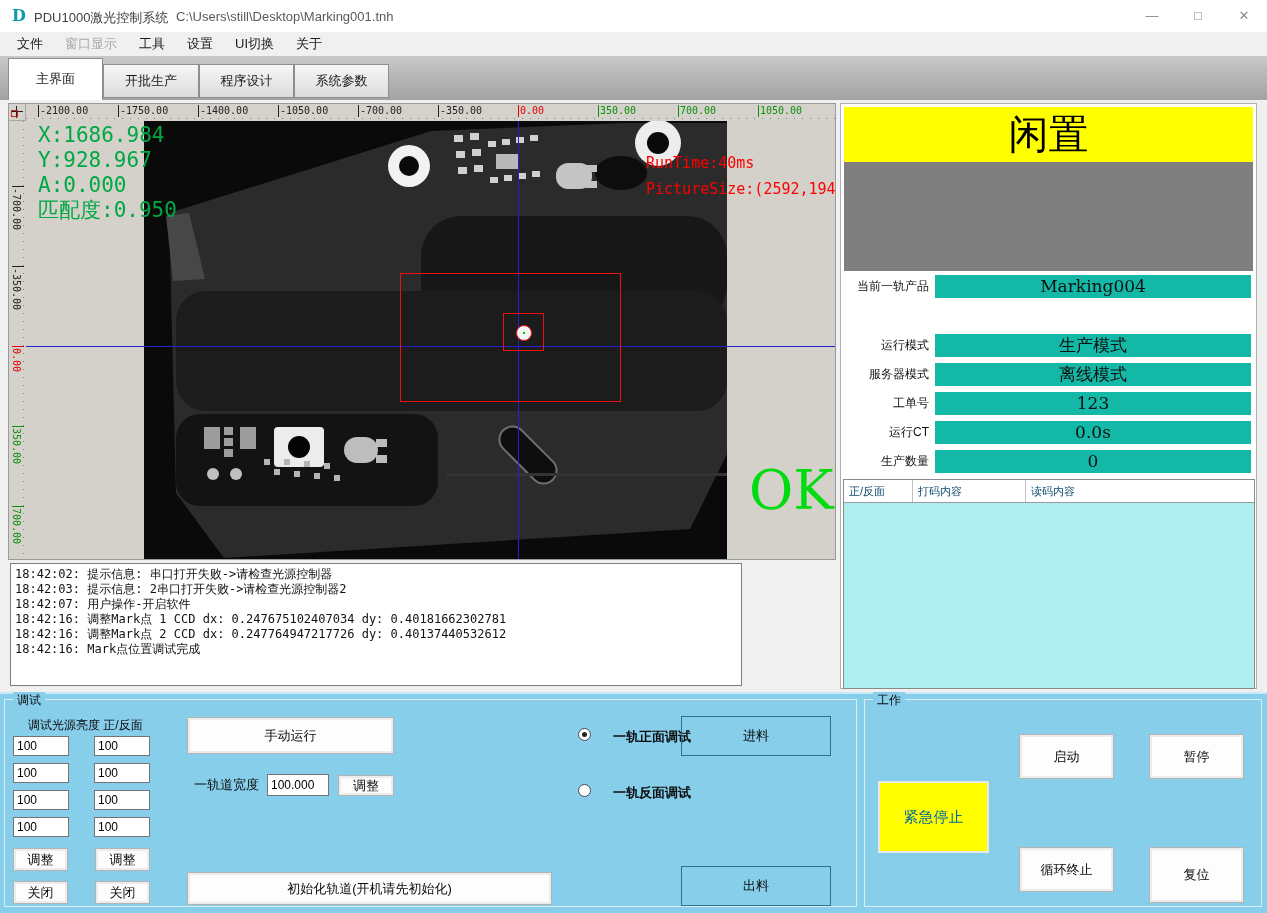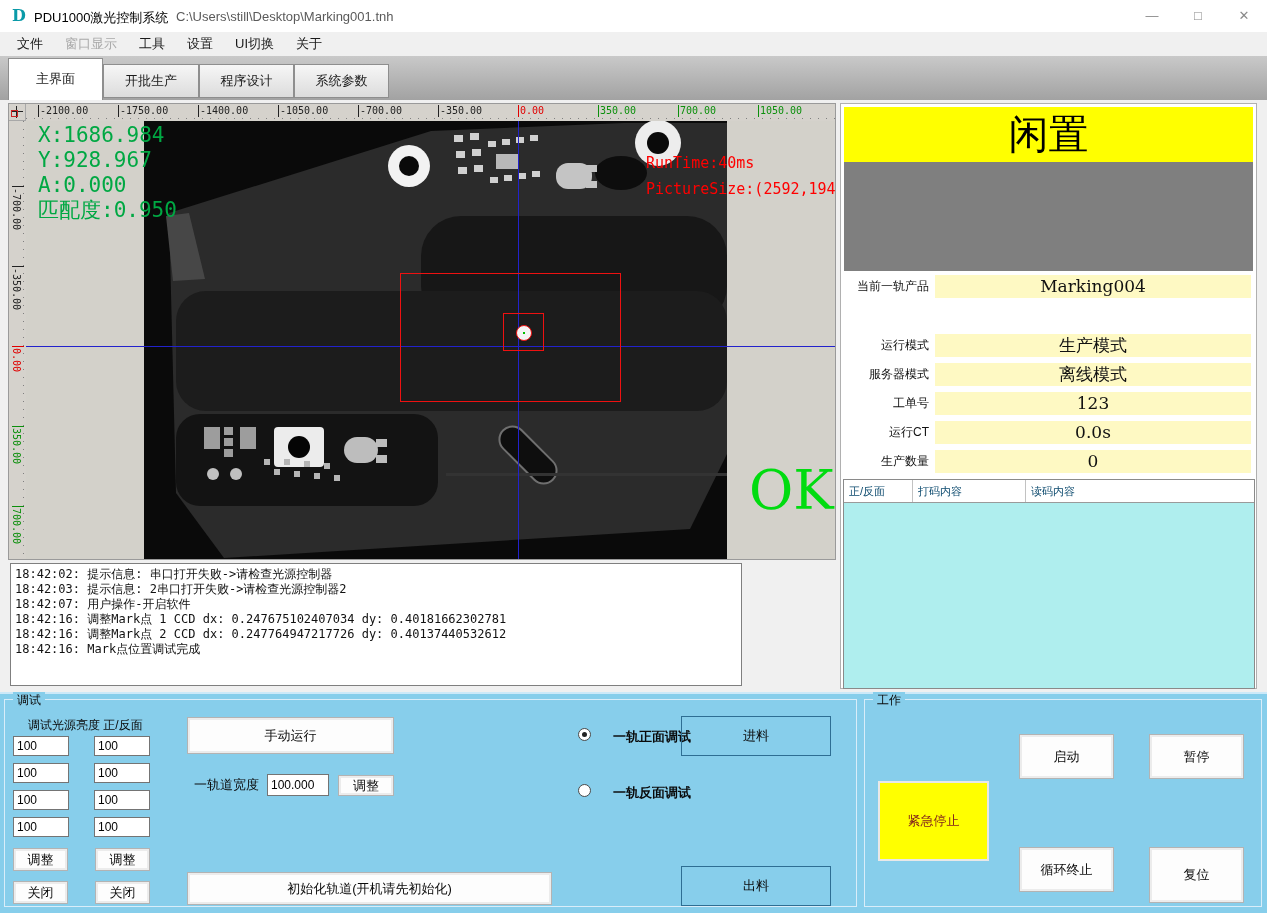--- a/index.html
+++ b/index.html
@@ -4,21 +4,21 @@
 <style>
   * { margin:0; padding:0; box-sizing:border-box; }
   html,body { width:1267px; height:913px; overflow:hidden; }
   body { font-family:"Liberation Sans", sans-serif; background:#f0f0f0; position:relative; }
 
   
   .titlebar { position:absolute; left:0; top:0; width:1267px; height:32px; background:#ffffff; }
   .app-logo { position:absolute; left:10px; top:7px; width:18px; height:18px; color:#0a9aa8;
               font-weight:bold; font-size:16px; line-height:18px; text-align:center;
               font-family:"DejaVu Serif", serif; }
-  .win-title { position:absolute; left:34px; top:9px; font-size:13px; color:#000000; }
+  .win-title { position:absolute; left:34px; top:9px; font-size:13px; color:#404040; }
   .win-path  { position:absolute; left:176px; top:9px; font-size:13px; color:#5a5a5a; }
   .win-btn { position:absolute; top:0; width:46px; height:32px; text-align:center; line-height:32px;
              font-size:13px; color:#8a8a8a; }
   .win-min { right:92px; } .win-max { right:46px; } .win-close { right:0; }
 
   
   .menubar { position:absolute; left:0; top:32px; width:1267px; height:24px; background:#f0f0f0;
              display:flex; align-items:center; padding-left:6px; }
   .menu-item { font-size:13px; color:#1a1a1a; padding:0 11px; line-height:24px; }
   .menu-item.disabled { color:#a8a8a8; }
@@ -79,21 +79,21 @@
 
   
   .right-panel { position:absolute; left:840px; top:3px; width:417px; height:586px;
                  background:#ffffff; border:1px solid #b0b0b0; }
   .banner { position:absolute; left:3px; top:3px; width:409px; height:55px; background:#ffff00;
             text-align:center; line-height:55px; font-size:40px; color:#000;
             font-family:"DejaVu Serif", serif; }
   .graybox { position:absolute; left:3px; top:58px; width:409px; height:109px; background:#7f7f7f; }
   .srow-label { position:absolute; left:0; width:88px; height:23px; line-height:23px;
                 text-align:right; font-size:12px; color:#111; }
-  .srow-value { position:absolute; left:94px; width:316px; height:23px; line-height:23px; background:#fef9c3;
+  .srow-value { position:absolute; left:94px; width:316px; height:23px; line-height:23px; background:#14b8a6;
                 text-align:center; font-size:17px; color:#111; font-family:"DejaVu Serif", serif; }
   .status-table { position:absolute; left:2px; top:375px; width:412px; height:210px;
                   border:1px solid #8a8a8a; background:#afeeee; }
   .thead { position:absolute; left:0; top:0; width:100%; height:23px; background:#ffffff;
            border-bottom:1px solid #9a9a9a; display:flex; }
   .th { font-size:11px; line-height:22px; padding-left:5px; color:#0c4a6e; border-right:1px solid #c2c2c2; }
   .th-0 { width:69px; } .th-1 { width:113px; } .th-2 { flex:1; border-right:none; }
 
   
   .log-panel { position:absolute; left:10px; top:463px; width:732px; height:123px; background:#ffffff;
@@ -119,22 +119,22 @@
            text-align:center; font-family:"Liberation Sans", sans-serif; display:flex;
            align-items:center; justify-content:center; }
   .btn-flatblue { position:absolute; background:transparent; border:1px solid #2e6e93;
                   font-size:13px; color:#0a0a0a; display:flex; align-items:center; justify-content:center; }
   .radio { position:absolute; display:flex; align-items:flex-start; gap:22px;font-weight:bold; }
   .radio-circle { width:13px; height:13px; border-radius:50%; background:#fff; border:1px solid #4a4a4a;
                   position:relative; }
   .radio-circle.checked::after { content:""; position:absolute; left:3px; top:3px; width:5px; height:5px;
                                  border-radius:50%; background:#222; }
   .radio-label { font-size:13px; color:#0a0a0a; }
-  .estop { position:absolute; left:13px; top:81px; width:111px; height:80px; background:#ffff00;
-           border:2px solid #e8e8e8; font-size:13px; color:#7f1d1d; display:flex;
+  .estop { position:absolute; left:13px; top:81px; width:111px; height:72px; background:#ffff00;
+           border:2px solid #e8e8e8; font-size:15px; color:#0369a1; display:flex;
            align-items:center; justify-content:center; }
 </style>
 </head>
 <body>
 
 <div class="titlebar">
   <div class="app-logo">D</div>
   <div class="win-title">PDU1000激光控制系统</div>
   <div class="win-path">C:\Users\still\Desktop\Marking001.tnh</div>
   <div class="win-btn win-min">—</div>

